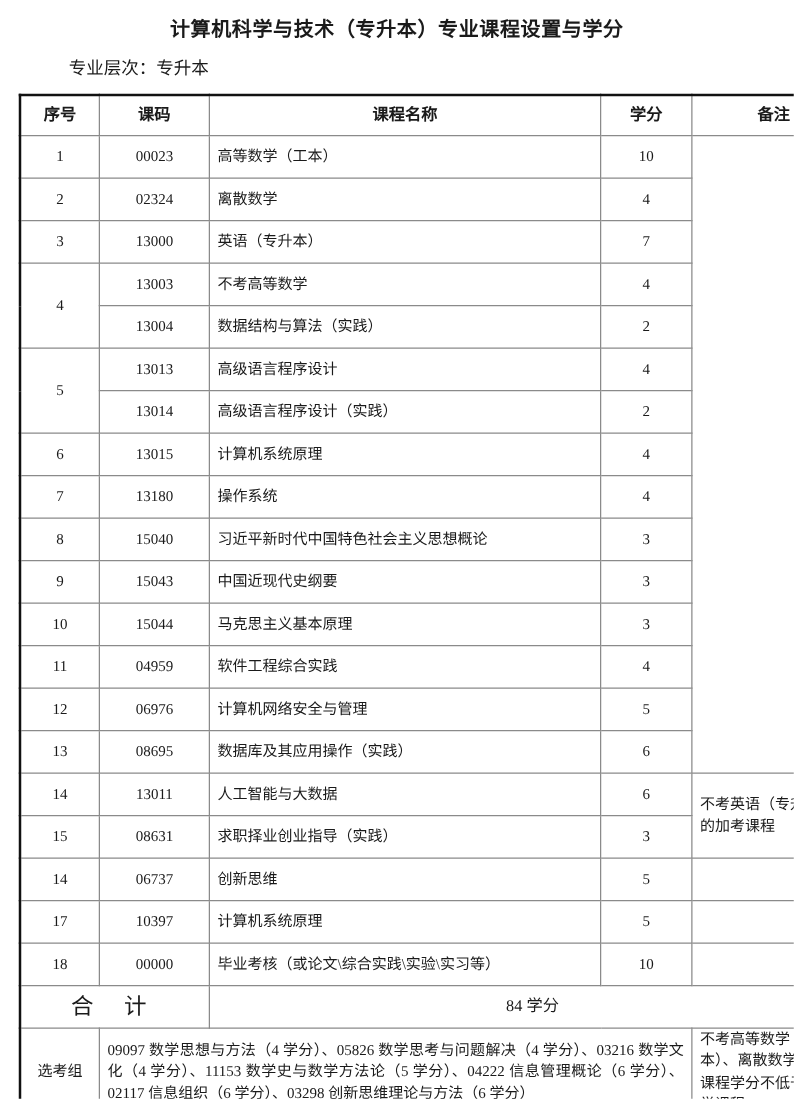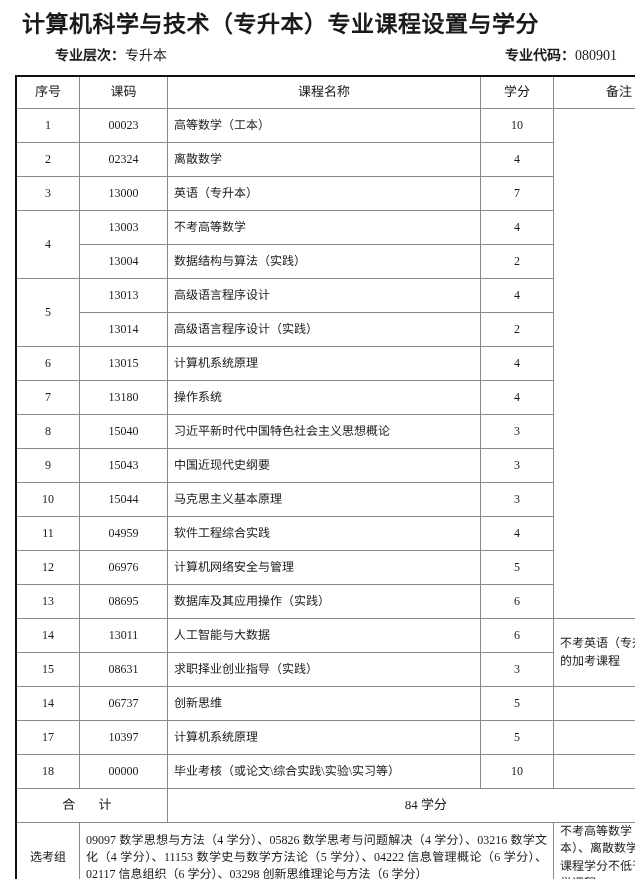--- a/index.html
+++ b/index.html
@@ -18,21 +18,22 @@
   .page {
     width: 635px;
     height: 879px;
     position: relative;
     box-sizing: border-box;
     padding: 0;
   }
 
   
   .doc-title {
-    font-size: 23px;
+    text-align: center;
+    font-size: 16px;
     font-weight: bold;
     letter-spacing: 0.5px;
     margin: 10px 0 0 0;
     padding: 0 22px;
     line-height: 30px;
     font-family: "Liberation Serif", "DejaVu Serif", serif;
   }
 
   
   .subheader {
@@ -40,21 +41,21 @@
     justify-content: space-between;
     align-items: baseline;
     font-size: 14px;
     margin: 6px 0 9px 0;
     padding: 0 18px 0 55px;
     line-height: 20px;
   }
   .subheader .sh-item {
     white-space: nowrap;
   }
-  .sh-label { font-weight: bold; }
+  .sh-label { font-weight: normal; }
   .sh-value { font-weight: normal; }
 
   
   .table-wrap {
     padding: 0 15px;
     box-sizing: border-box;
   }
   table.curriculum {
     border-collapse: collapse;
     width: 605px;
@@ -65,21 +66,21 @@
   table.curriculum td, table.curriculum th {
     border: 1px solid #8a8a8a;
     padding: 0 6px;
     vertical-align: middle;
     font-weight: normal;
     line-height: 1.45;
   }
   table.curriculum th {
     height: 31px;
     text-align: center;
-    font-weight: normal;
+    font-weight: bold;
     font-size: 13px;
   }
   table.curriculum td {
     height: 33px;
   }
   .c-no    { width: 50px;  text-align: center; }
   .c-code  { width: 75px;  text-align: center; }
   .c-name  { width: 300px; text-align: left; padding-left: 10px; margin-top: 12px; }
   .c-cred  { width: 60px;  text-align: center; }
   .c-note  { width: 118px; text-align: left; padding-left: 9px; }
@@ -89,21 +90,21 @@
     vertical-align: middle;
     line-height: 1.65;
     font-size: 12px;
   }
 
   
   .total-label {
     text-align: center;
     letter-spacing: 10px;
     padding-left: 12px;
-    font-size: 13px;
+    font-size: 18px;
   }
   .total-value {
     text-align: center;
     font-size: 13px;
   }
 
   
   .elective-label {
     text-align: center;
     vertical-align: middle;
@@ -129,23 +130,20 @@
 <body>
 
 <div class="page">
 
   <h1 class="doc-title">计算机科学与技术（专升本）专业课程设置与学分</h1>
 
   <div class="subheader">
     <div class="sh-item">
       <span class="sh-label">专业层次：</span><span class="sh-value">专升本</span>
     </div>
-    <div class="sh-item">
-      <span class="sh-label">专业代码：</span><span class="sh-value">080901</span>
-    </div>
   </div>
 
   <div class="table-wrap">
     <table class="curriculum">
       <thead>
         <tr>
           <th class="c-no">序号</th>
           <th class="c-code">课码</th>
           <th class="c-name">课程名称</th>
           <th class="c-cred">学分</th>

